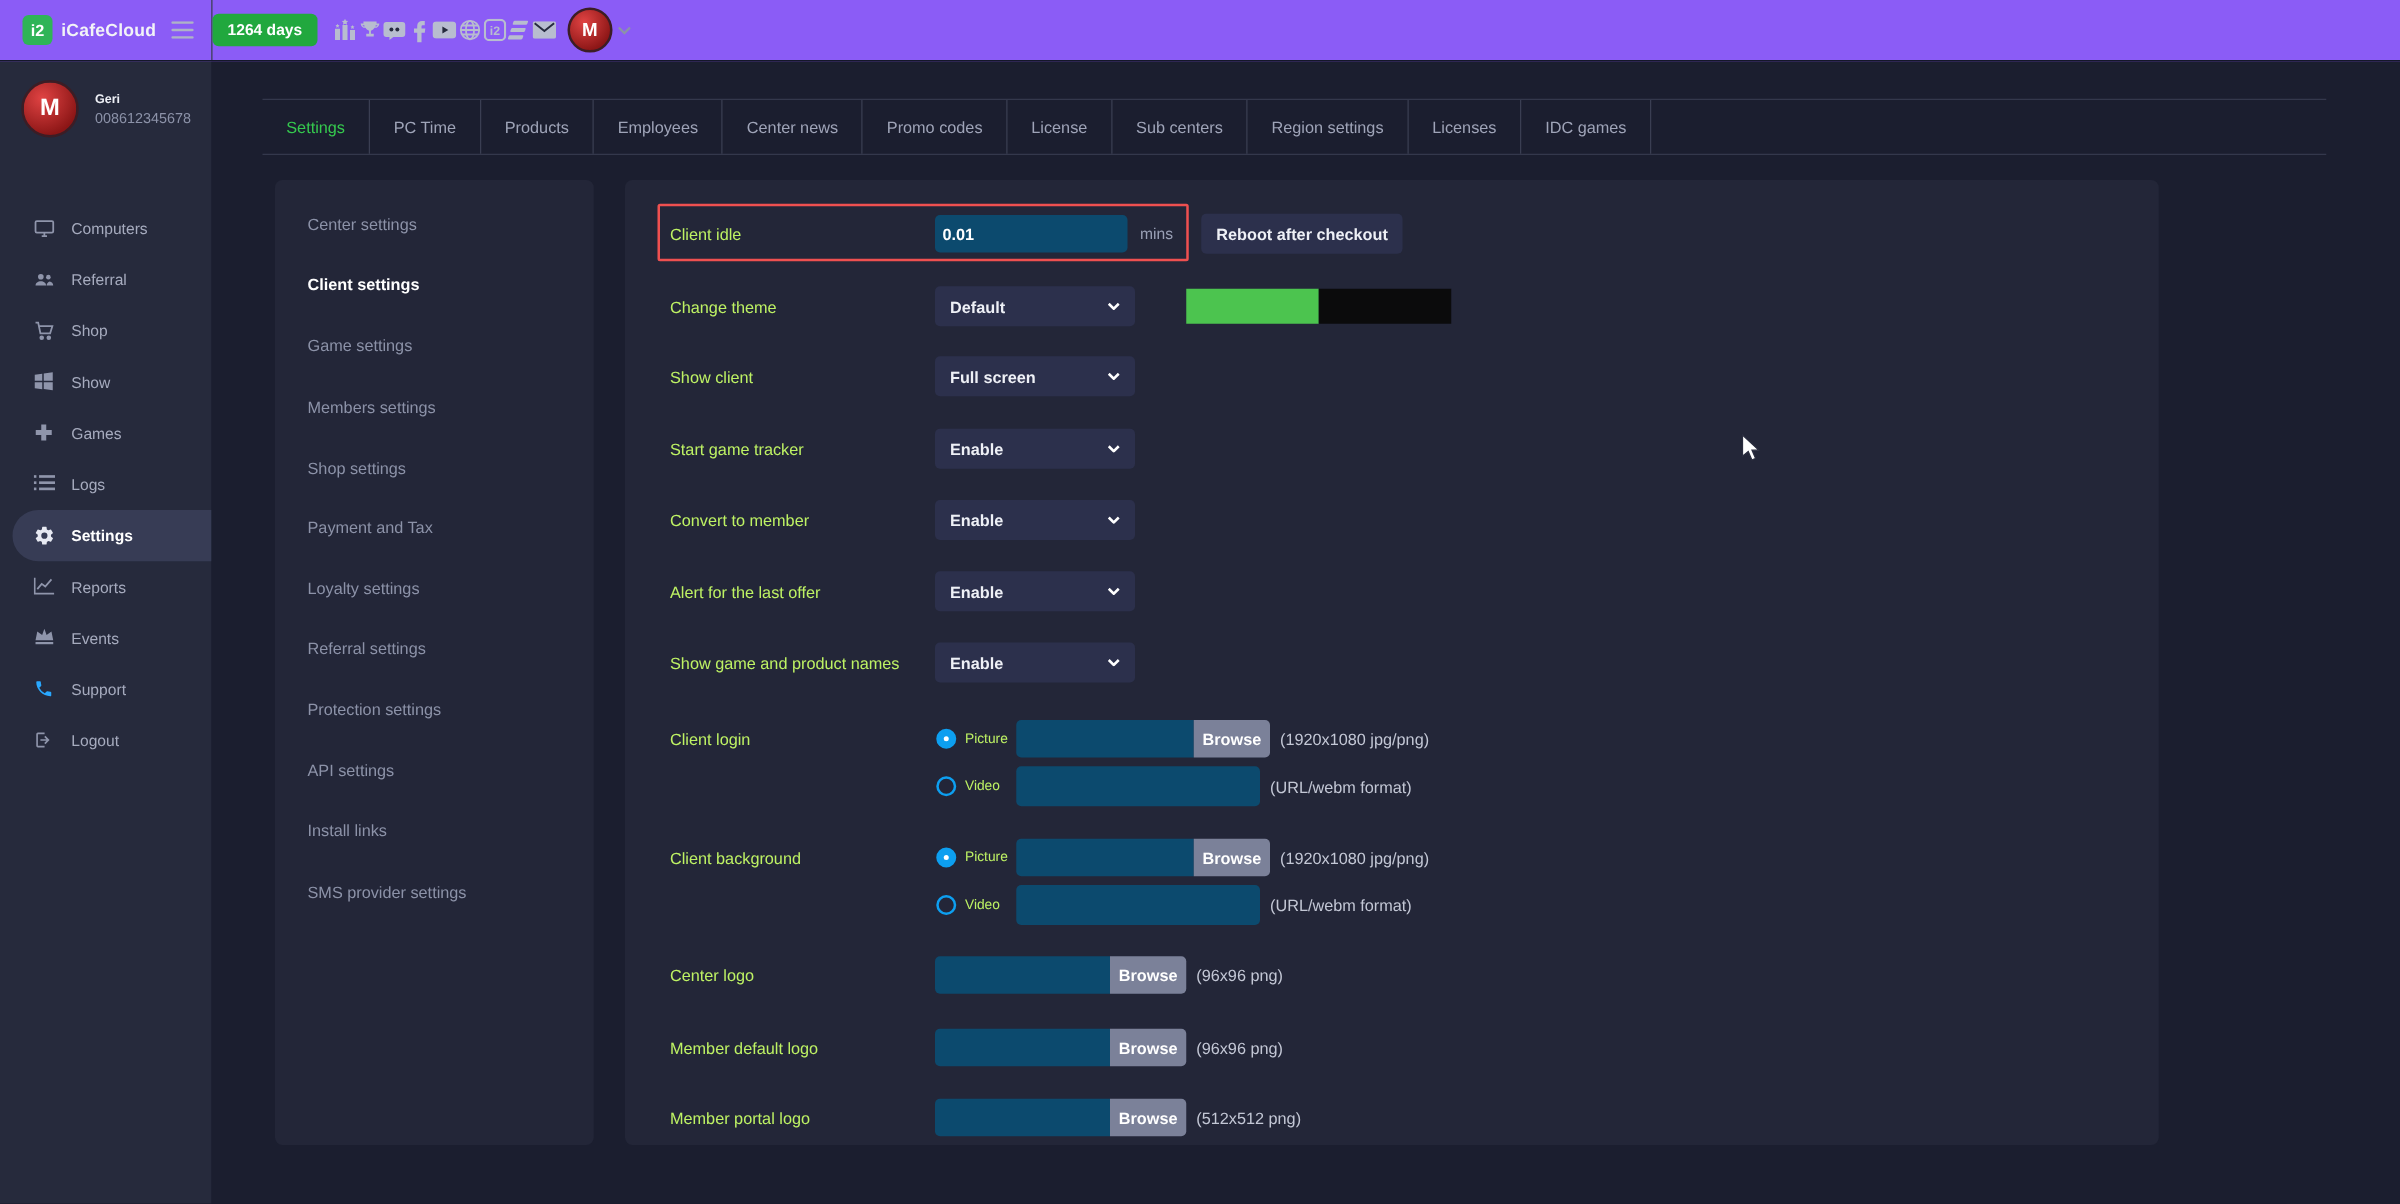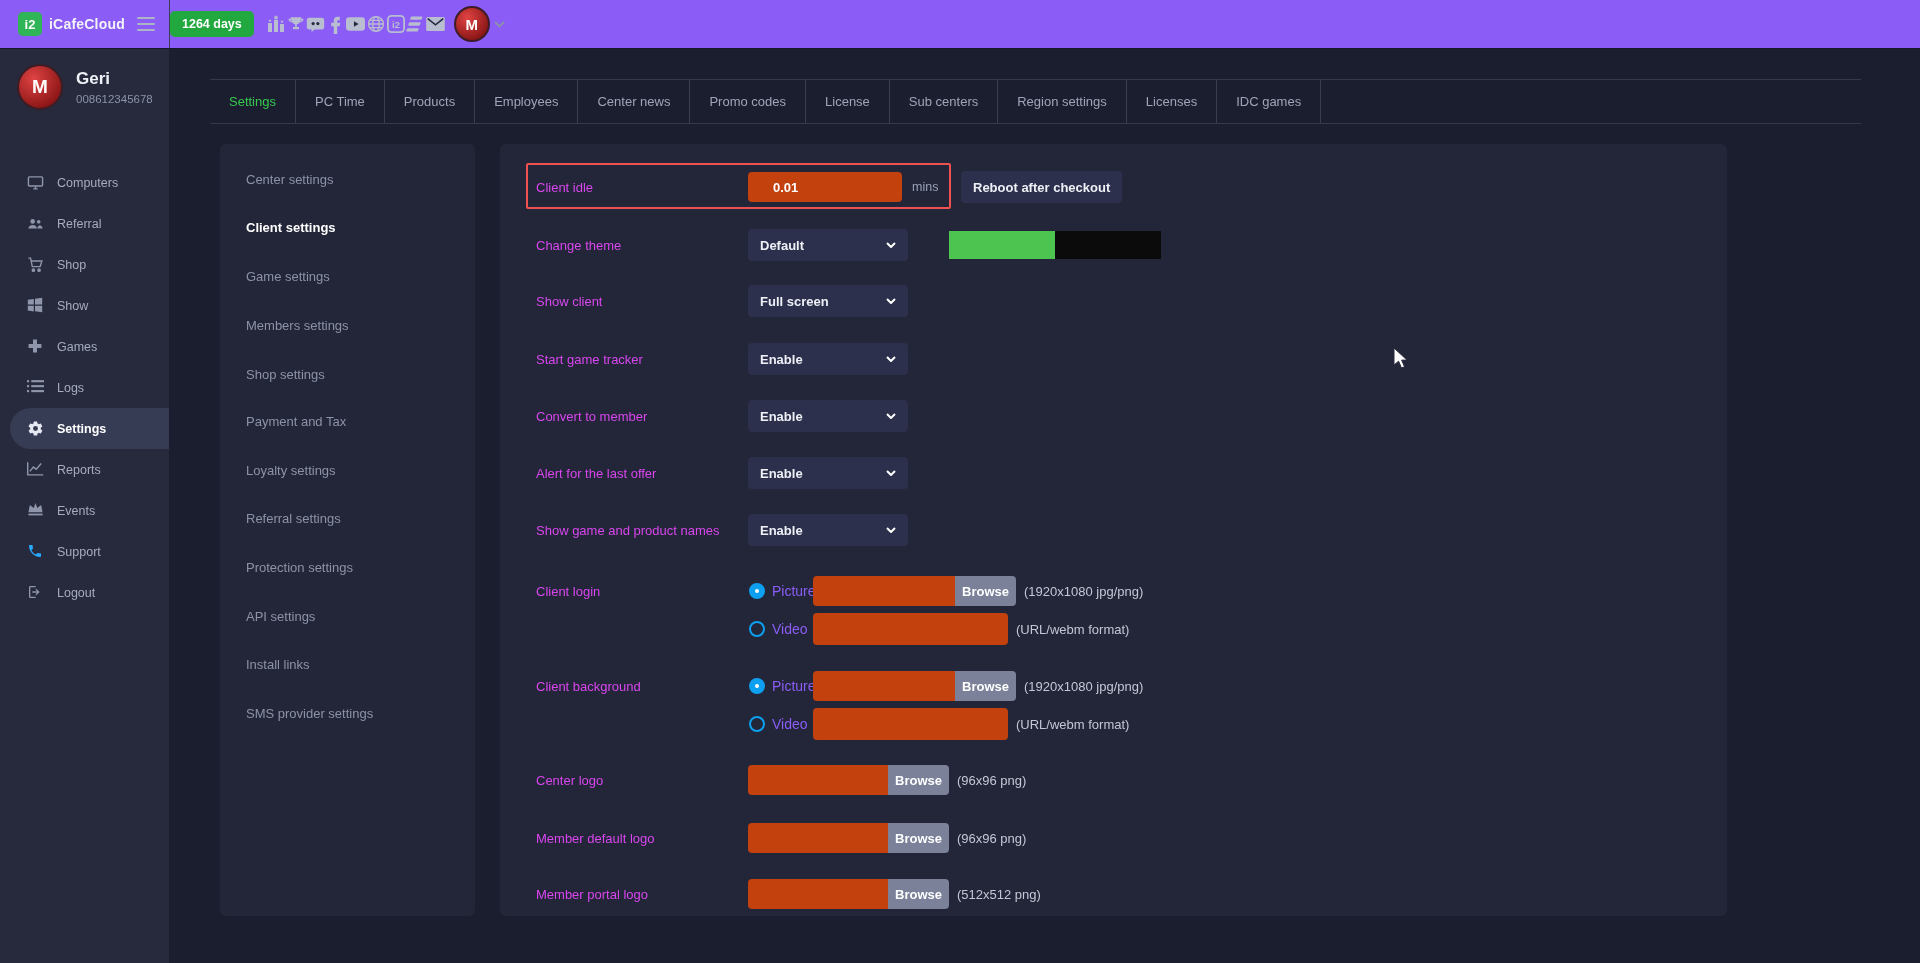--- a/index.html
+++ b/index.html
@@ -23,21 +23,21 @@
   .tico{width:20px;height:20px;display:flex;align-items:center;justify-content:center;cursor:pointer;}
   .avatar{width:32px;height:32px;border-radius:50%;margin-left:8px;
           background:radial-gradient(circle at 35% 30%, #e04343, #8c1616 75%);
           border:2px solid #3c1d25;color:#fff;font-weight:bold;font-size:15px;
           display:flex;align-items:center;justify-content:center;cursor:pointer;}
 
   
   .sidebar{position:absolute;left:0;top:48px;width:169px;height:915px;background:#262a3c;}
   .user{position:absolute;left:17px;top:16px;display:flex;align-items:center;gap:13px;}
   .user .avatar{width:42px;height:42px;font-size:19px;margin-left:0;}
-  .user-name{font-size:17px;font-weight:bold;color:#eef0f6;}
+  .user-name{font-size:10px;font-weight:bold;color:#eef0f6;}
   .user-phone{font-size:11.5px;color:#8c92a8;margin-top:4px;}
   .nav{position:absolute;left:0;top:66px;width:169px;}
   .nav-item{position:absolute;left:0;width:169px;height:41px;display:flex;align-items:center;cursor:pointer;}
   .nav-item .nav-icon{margin-left:27px;width:17px;height:17px;}
   .nav-item .nav-label{margin-left:13px;font-size:12.5px;color:#a6abbe;}
   .nav-item.active{left:10px;width:159px;background:#373c55;border-radius:21px 0 0 21px;}
   .nav-item.active .nav-icon{margin-left:17px;}
   .nav-item.active .nav-label{color:#fff;font-weight:bold;}
 
   
@@ -47,34 +47,34 @@
   .tab{display:flex;align-items:center;padding:0 19px;font-size:13px;color:#9fa4b8;
        border-right:1px solid #3a3e52;cursor:pointer;white-space:nowrap;}
   .tab.active{color:#35c94e;}
 
   
   .submenu-panel{position:absolute;left:220px;top:144px;width:255px;height:772px;background:#232638;border-radius:6px;}
   .sm-item{position:absolute;left:26px;height:20px;line-height:20px;font-size:13px;color:#8c92a8;cursor:pointer;white-space:nowrap;}
   .sm-item.active{color:#fff;font-weight:bold;}
 
   .form-panel{position:absolute;left:500px;top:144px;width:1227px;height:772px;background:#232638;border-radius:6px;}
-  .flabel{position:absolute;left:36px;height:32px;display:flex;align-items:center;font-size:13px;color:#d946ef;white-space:nowrap;}
+  .flabel{position:absolute;left:36px;height:32px;display:flex;align-items:center;font-size:13px;color:#bef264;white-space:nowrap;}
   .redbox{position:absolute;left:26px;top:19px;width:425px;height:46px;border:2px solid #ef5050;border-radius:2px;box-sizing:border-box;}
-  .tinput{position:absolute;background:#c2410c;border:none;outline:none;color:#fff;
+  .tinput{position:absolute;background:#0c4a6e;border:none;outline:none;color:#fff;
           font-family:"Liberation Sans",sans-serif;font-size:13px;font-weight:bold;
-          border-radius:4px;padding:0 25px;box-sizing:border-box;height:30px;}
+          border-radius:4px;padding:0 6px;box-sizing:border-box;height:30px;}
   .unit{position:absolute;font-size:12.5px;color:#9aa0b6;}
   .sel{position:absolute;width:160px;height:32px;background:#2c304c;border-radius:4px;cursor:pointer;
        display:flex;align-items:center;justify-content:space-between;padding:0 12px;box-sizing:border-box;}
   .sel span{font-size:13px;font-weight:bold;color:#eef0f6;white-space:nowrap;}
   .swatch{position:absolute;height:28px;}
   .radio{position:absolute;width:16px;height:16px;border-radius:50%;box-sizing:border-box;border:2px solid #0d9ff0;cursor:pointer;}
   .radio.checked{background:#0d9ff0;}
   .radio.checked::after{content:"";position:absolute;left:4px;top:4px;width:4px;height:4px;border-radius:50%;background:#fff;}
-  .rlabel{position:absolute;font-size:14px;color:#8b5cf6;height:16px;line-height:16px;}
+  .rlabel{position:absolute;font-size:11px;color:#bef264;height:16px;line-height:16px;}
   .browse{position:absolute;height:30px;background:#7b8199;color:#fff;font-size:13px;font-weight:bold;
           display:flex;align-items:center;justify-content:center;border-radius:0 4px 4px 0;cursor:pointer;}
   .hint{position:absolute;font-size:13px;color:#c3c7d5;height:30px;display:flex;align-items:center;white-space:nowrap;}
   .fileinput{border-radius:4px 0 0 4px;}
   .cursor{position:absolute;left:1393px;top:347px;z-index:50;pointer-events:none;}
 </style>
 </head>
 <body>
 
 <div class="screen">

